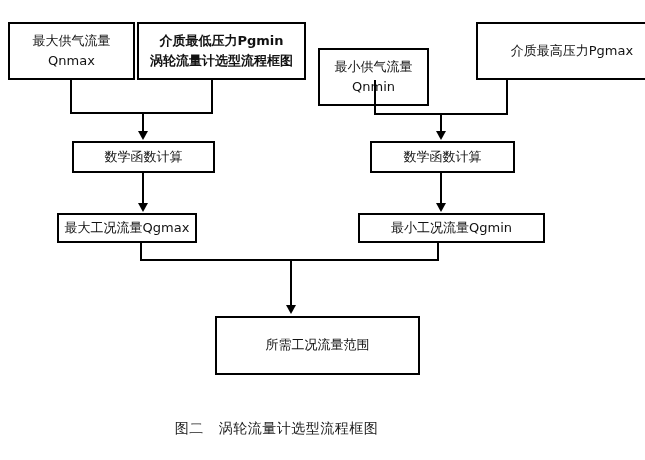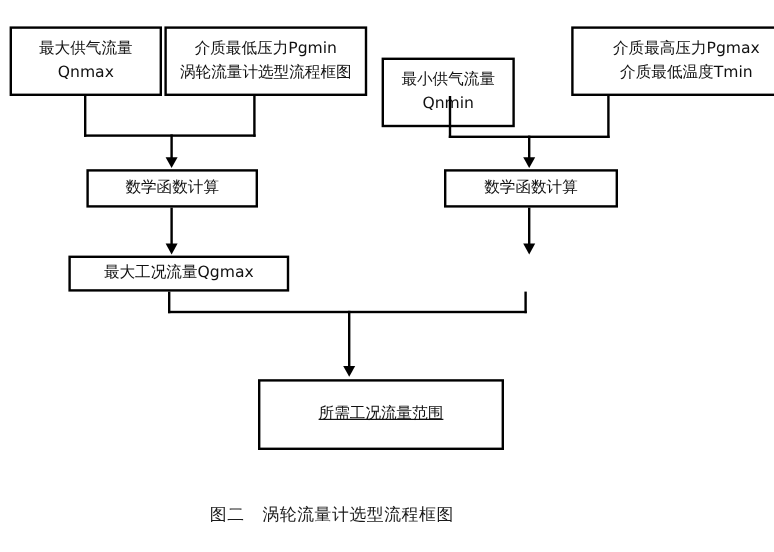--- a/index.html
+++ b/index.html
@@ -69,49 +69,51 @@
 </head>
 <body>
 
 <div id="canvas">
 
   <div class="node" style="left:8px; top:22px; width:127px; height:58px;">
     <span class="ln">最大供气流量</span>
     <span class="ln">Qnmax</span>
   </div>
 
-  <div class="node" style="left:137px; top:22px; width:169px; height:58px;">
+  <div class="node" style="left:137px; top:22px; width:169px; height:58px;font-weight:bold;">
     <span class="ln">介质最低压力Pgmin</span>
     <span class="ln">涡轮流量计选型流程框图</span>
   </div>
 
   <div class="node" style="left:318px; top:22px; width:111px; height:58px;margin-top:26px;">
     <span class="ln">最小供气流量</span>
     <span class="ln">Qnmin</span>
   </div>
 
   <div class="node" style="left:441px; top:22px; width:192px; height:58px;margin-left:35px;">
     <span class="ln">介质最高压力Pgmax</span>
-    <span class="ln">介质最低温度Tmin</span>
   </div>
 
   <div class="node" style="left:72px; top:141px; width:143px; height:32px;">
     <span class="ln">数学函数计算</span>
   </div>
 
   <div class="node" style="left:370px; top:141px; width:145px; height:32px;">
     <span class="ln">数学函数计算</span>
   </div>
 
-  <div class="node" style="left:57px; top:213px; width:184px; height:30px;">
+  <div class="node" style="left:57px; top:213px; width:140px; height:30px;">
     <span class="ln">最大工况流量Qgmax</span>
   </div>
 
+  <div class="node" style="left:358px; top:213px; width:187px; height:30px;">
+    <span class="ln">最小工况流量Qgmin</span>
+  </div>
 
-  <div class="node" style="left:215px; top:316px; width:205px; height:59px;text-decoration:underline;">
+  <div class="node" style="left:215px; top:316px; width:205px; height:59px;">
     <span class="ln">所需工况流量范围</span>
   </div>
 
   <div class="vline" style="left:70px; top:80px; height:34px;"></div>
   <div class="vline" style="left:211px; top:80px; height:34px;"></div>
   <div class="hline" style="left:70px; top:112px; width:143px;"></div>
   <div class="vline" style="left:142px; top:112px; height:21px;"></div>
   <div class="arrowhead" style="left:138px; top:131px;"></div>
 
   <div class="vline" style="left:374px; top:80px; height:35px;"></div>

